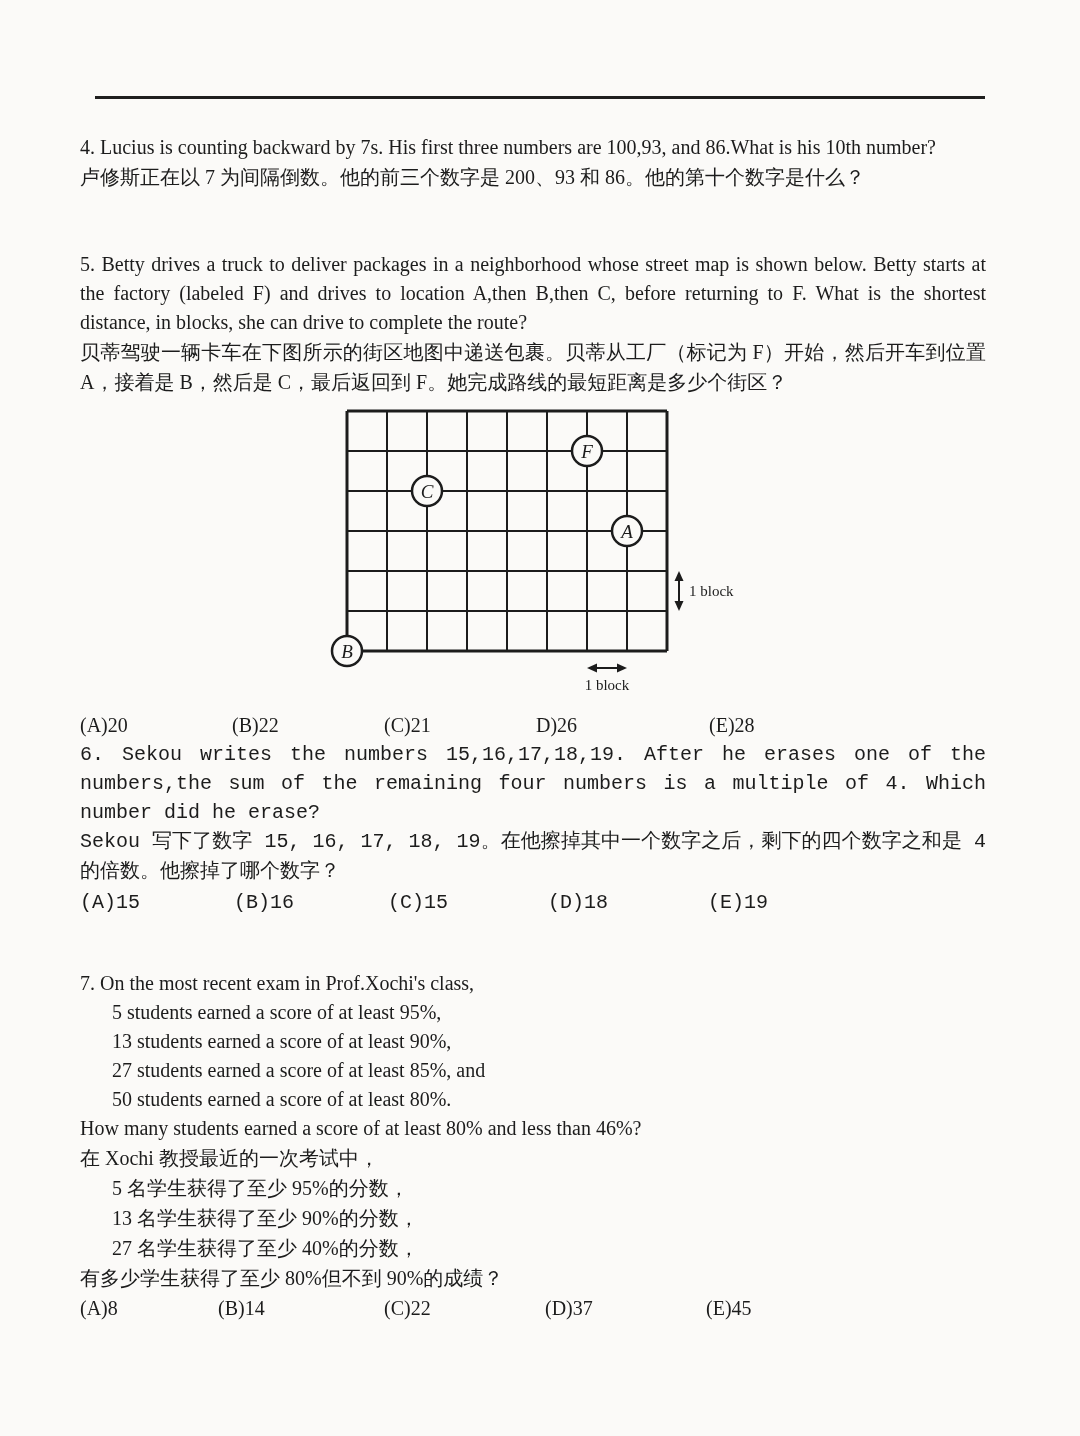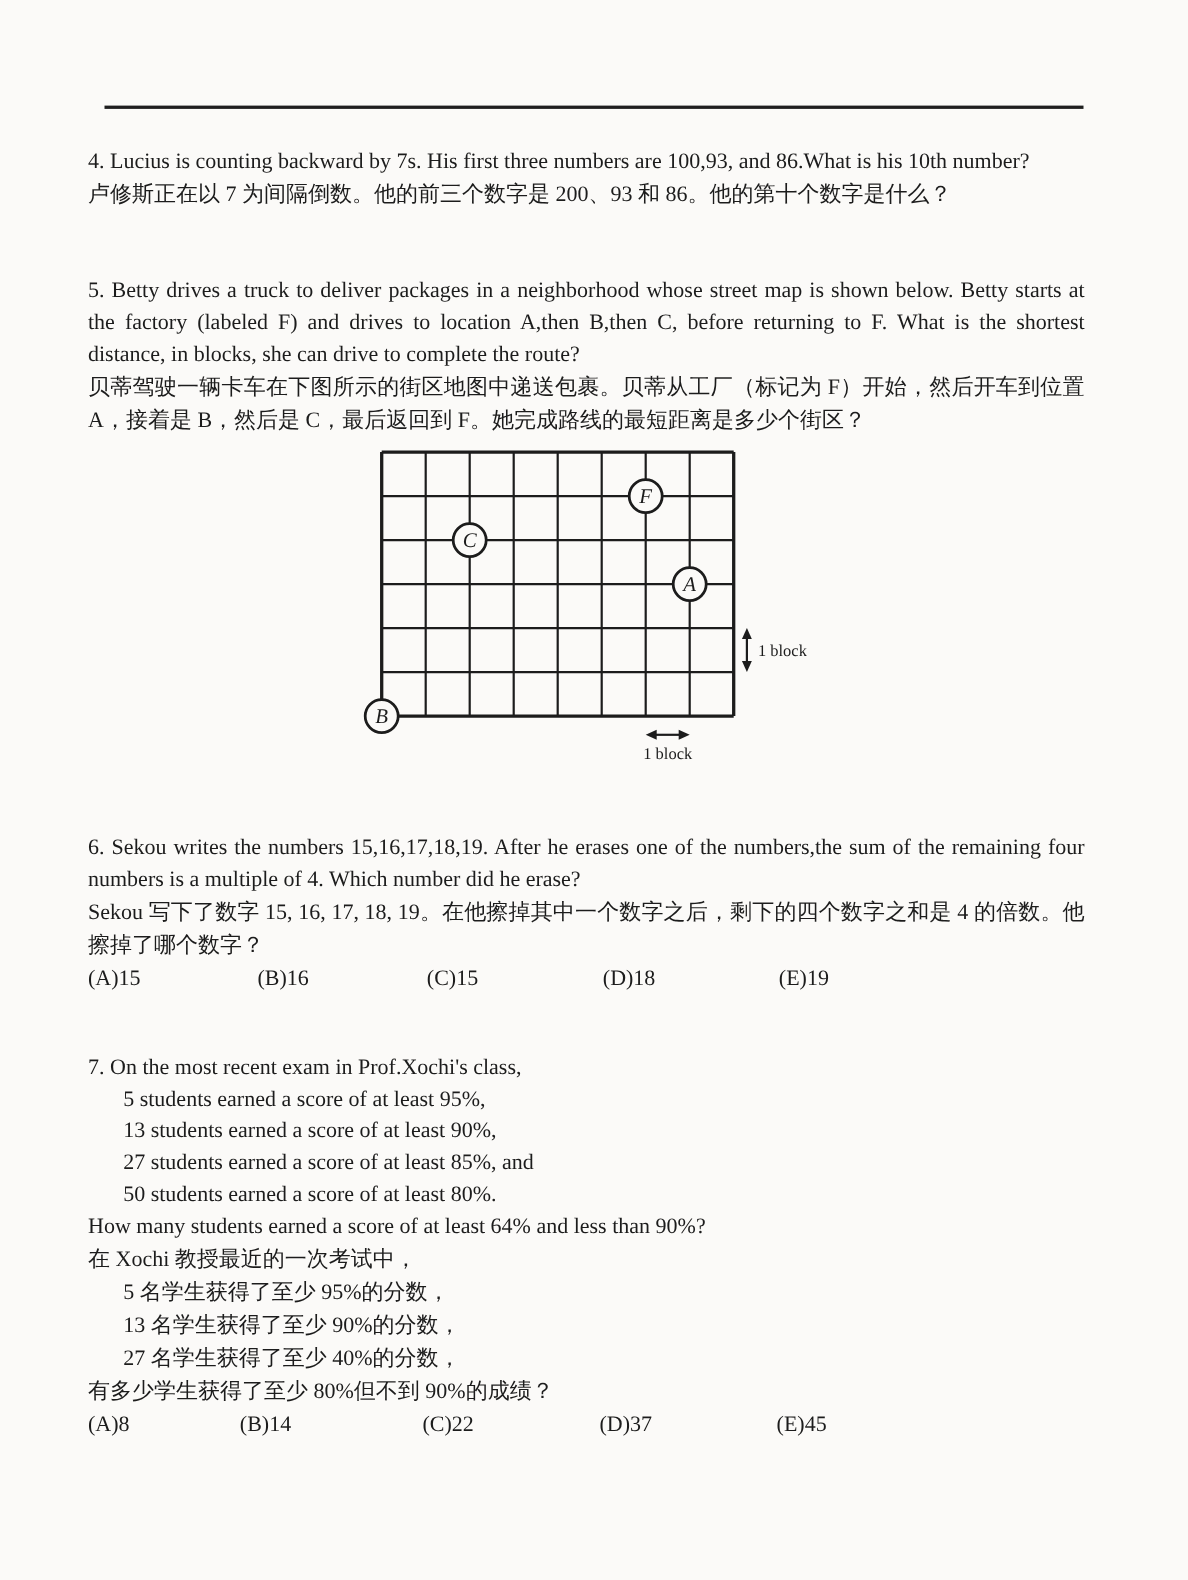--- a/index.html
+++ b/index.html
@@ -4,21 +4,21 @@
 <style>
   html,body{margin:0;padding:0;}
   body{width:1080px;height:1436px;background:#fbfaf8;overflow:hidden;
        font-family:"Liberation Serif","DejaVu Serif",serif;color:#1c1c1c;}
   .page{position:relative;width:1080px;height:1436px;}
   .rule{border:none;border-top:3px solid #1f1f1f;margin:96px 95px 0 95px;}
   .content{padding:0 94px 0 80px;}
   .q{margin:0;}
   #q4{margin-top:34px;}
   #q5{margin-top:58px;}
-  #q6{margin-top:56px;}
+  #q6{font-family:Liberation Mono, monospace;}
   #q7{margin-top:52px;}
   p{margin:0;}
   .en{font-size:20px;line-height:29px;text-align:justify;}
   .zh{font-size:20px;line-height:30px;text-align:justify;}
   .line{text-align:left;}
   .indent{padding-left:32px;}
   .opts{display:flex;font-size:20px;line-height:29px;margin-top:1px;}
   .opts span{display:inline-block;white-space:nowrap;}
   .opts-q4 span{width:96px;}
   .opts-q5 span{width:152px;}
@@ -78,41 +78,48 @@
             <line x1="352" y1="176" x2="352" y2="200" stroke="#1c1c1c" stroke-width="2"></line>
             <polygon points="352,168 347.5,178 356.5,178" fill="#1c1c1c"></polygon>
             <polygon points="352,208 347.5,198 356.5,198" fill="#1c1c1c"></polygon>
             <text x="362" y="193" class="scale-label">1 block</text>
             <line x1="268" y1="265" x2="292" y2="265" stroke="#1c1c1c" stroke-width="2"></line>
             <polygon points="260,265 270,260.5 270,269.5" fill="#1c1c1c"></polygon>
             <polygon points="300,265 290,260.5 290,269.5" fill="#1c1c1c"></polygon>
             <text x="280" y="287" text-anchor="middle" class="scale-label">1 block</text>
           </svg>
       </div>
+      <div class="opts opts-q5">
+        <span>(A)20</span>
+        <span>(B)22</span>
+        <span>(C)21</span>
+        <span>D)26</span>
+        <span>(E)28</span>
+      </div>
     </section>
 
     <section class="q" id="q6">
       <p class="en">6. Sekou writes the numbers 15,16,17,18,19. After he erases one of the numbers,the sum of the remaining four numbers is a multiple of 4. Which number did he erase?</p>
       <p class="zh">Sekou 写下了数字 15, 16, 17, 18, 19。在他擦掉其中一个数字之后，剩下的四个数字之和是 4 的倍数。他擦掉了哪个数字？</p>
       <div class="opts opts-q6">
         <span>(A)15</span>
         <span>(B)16</span>
         <span>(C)15</span>
         <span>(D)18</span>
         <span>(E)19</span>
       </div>
     </section>
 
     <section class="q" id="q7">
       <p class="en line">7. On the most recent exam in Prof.Xochi's class,</p>
       <p class="en line indent">5 students earned a score of at least 95%,</p>
       <p class="en line indent">13 students earned a score of at least 90%,</p>
       <p class="en line indent">27 students earned a score of at least 85%, and</p>
       <p class="en line indent">50 students earned a score of at least 80%.</p>
-      <p class="en line">How many students earned a score of at least 64% and less than 90%?</p>
+      <p class="en line">How many students earned a score of at least 80% and less than 46%?</p>
       <p class="zh line">在 Xochi 教授最近的一次考试中，</p>
       <p class="zh line indent">5 名学生获得了至少 95%的分数，</p>
       <p class="zh line indent">13 名学生获得了至少 90%的分数，</p>
       <p class="zh line indent">27 名学生获得了至少 40%的分数，</p>
       <p class="zh line">有多少学生获得了至少 80%但不到 90%的成绩？</p>
       <div class="opts opts-q7">
         <span>(A)8</span>
         <span>(B)14</span>
         <span>(C)22</span>
         <span>(D)37</span>

